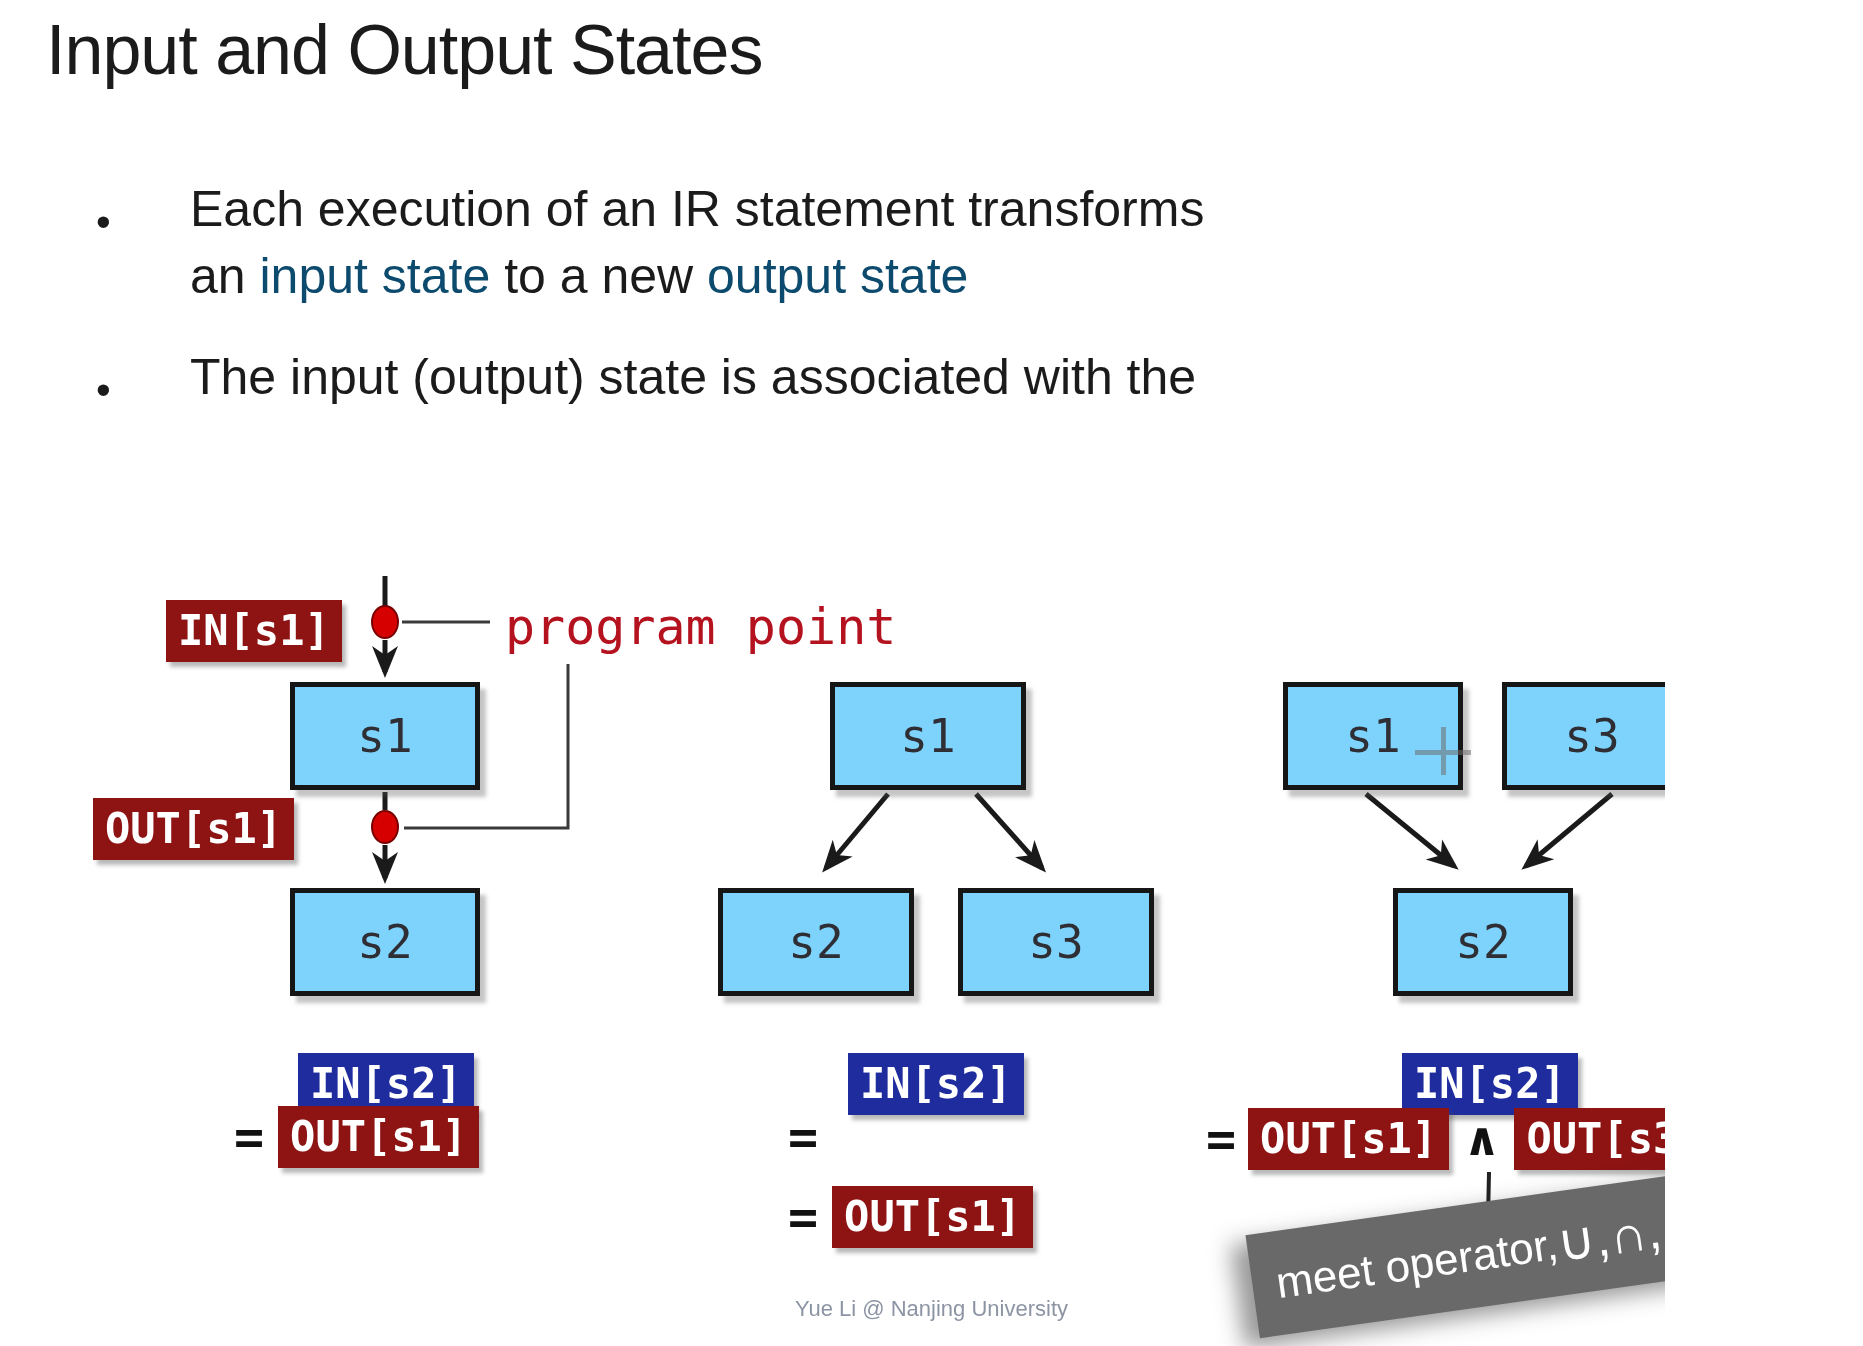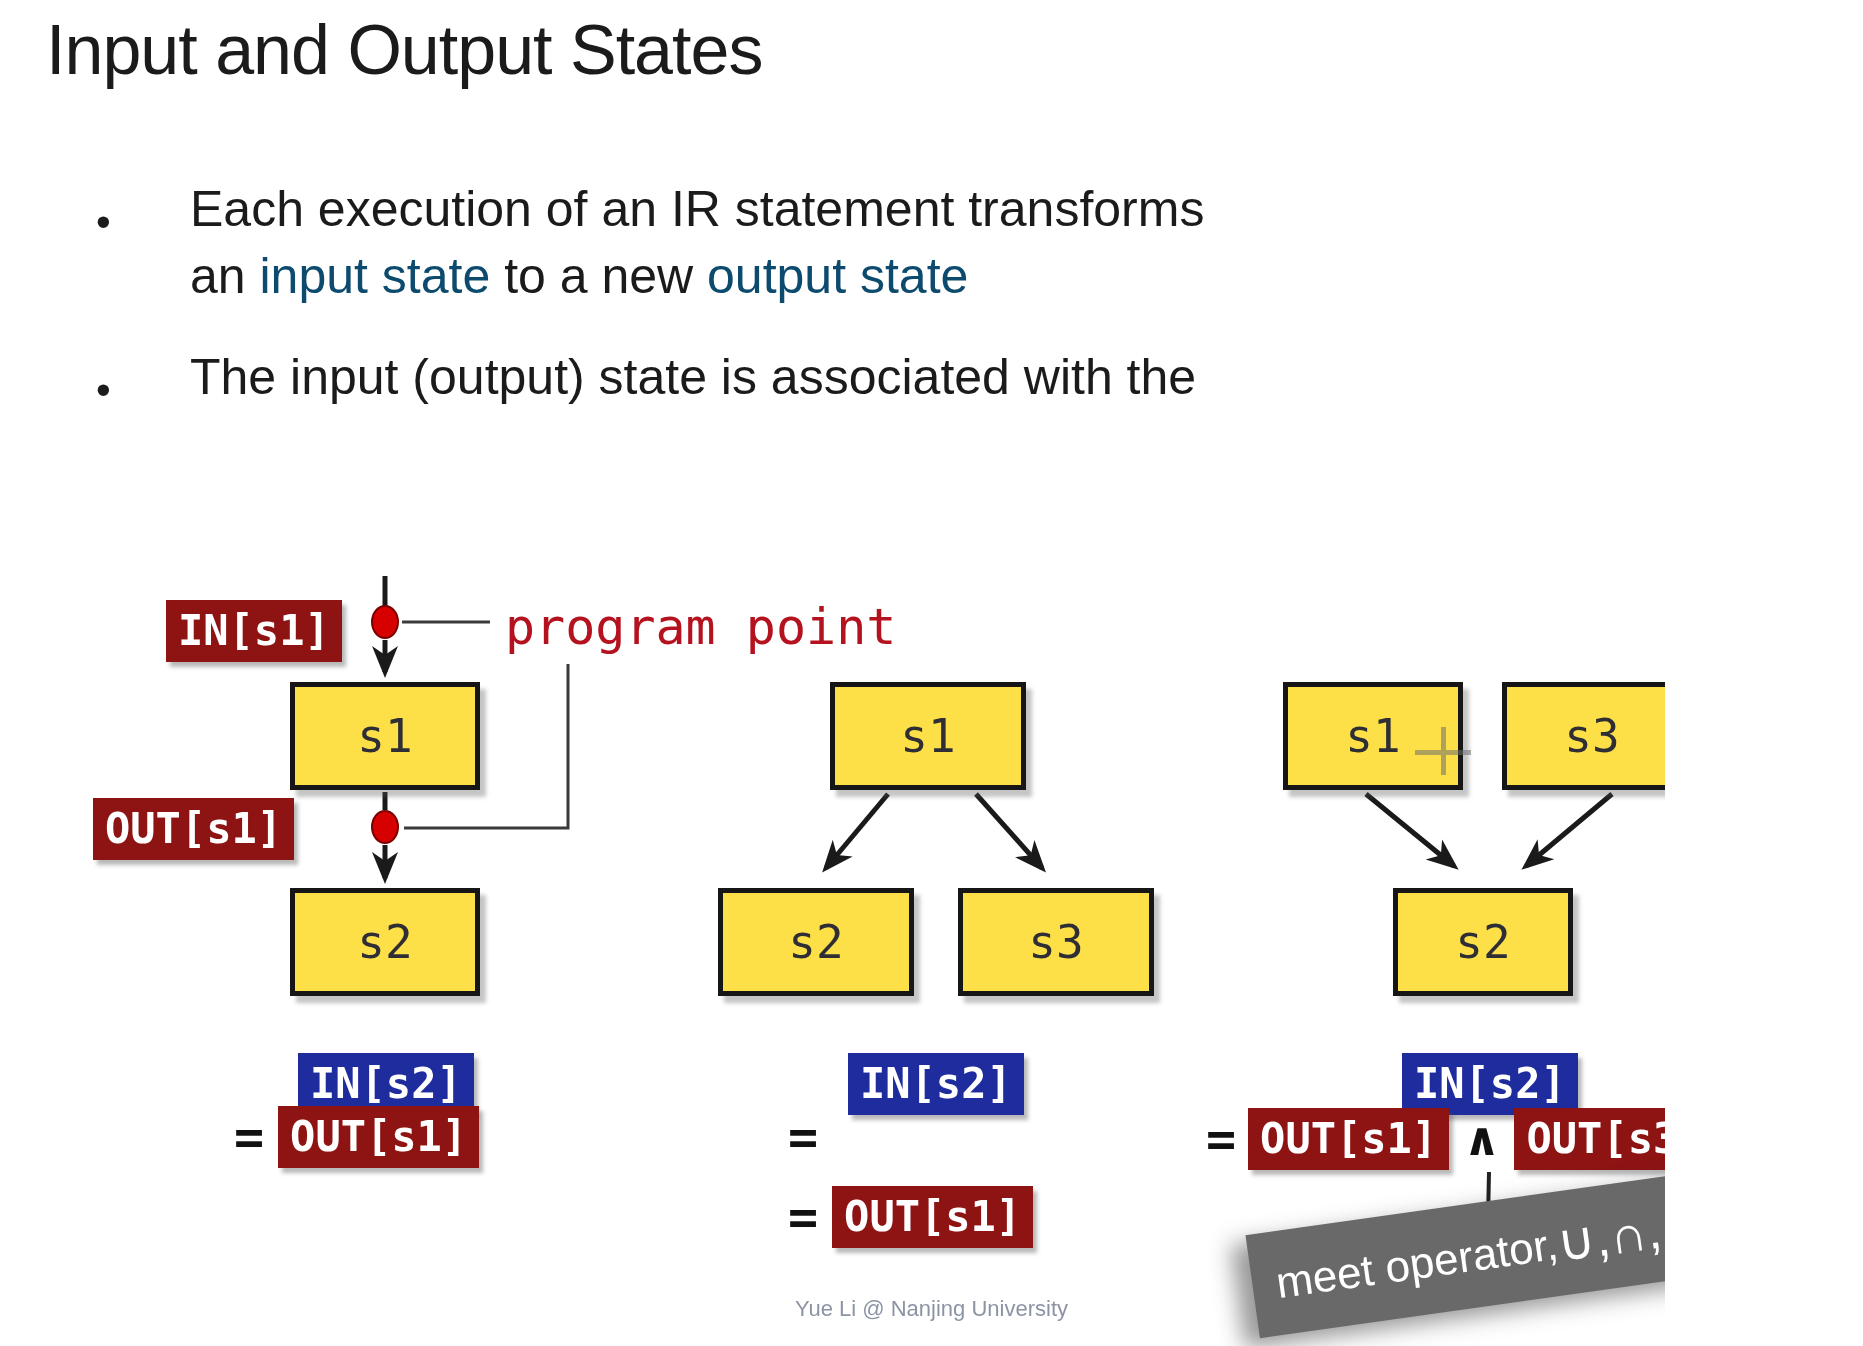--- a/index.html
+++ b/index.html
@@ -10,21 +10,21 @@
   
   .title{
     position:absolute;left:46px;top:10px;font-size:70px;letter-spacing:-1px;
     color:#1b1b1b;white-space:nowrap;
   }
   .bullet-dot{position:absolute;font-size:42px;color:#1b1b1b;}
   .bullet-text{position:absolute;left:190px;width:1440px;font-size:50px;line-height:67px;color:#1b1b1b;}
   .red{color:#0c4a6e;}
   
   .stmt-box{
-    position:absolute;width:180px;height:108px;background:#fde047;
+    position:absolute;width:180px;height:108px;background:#7dd3fc;
     border:5px solid #161616;box-sizing:border-box;
     box-shadow:6px 7px 4px rgba(90,90,90,0.35);
     display:flex;align-items:center;justify-content:center;
     font-family:"DejaVu Sans Mono","Liberation Mono",monospace;
     font-size:46px;color:#2e2e34;
   }
   .wbox{width:190px;}
   .mbox{width:196px;}
   
   .chip{

